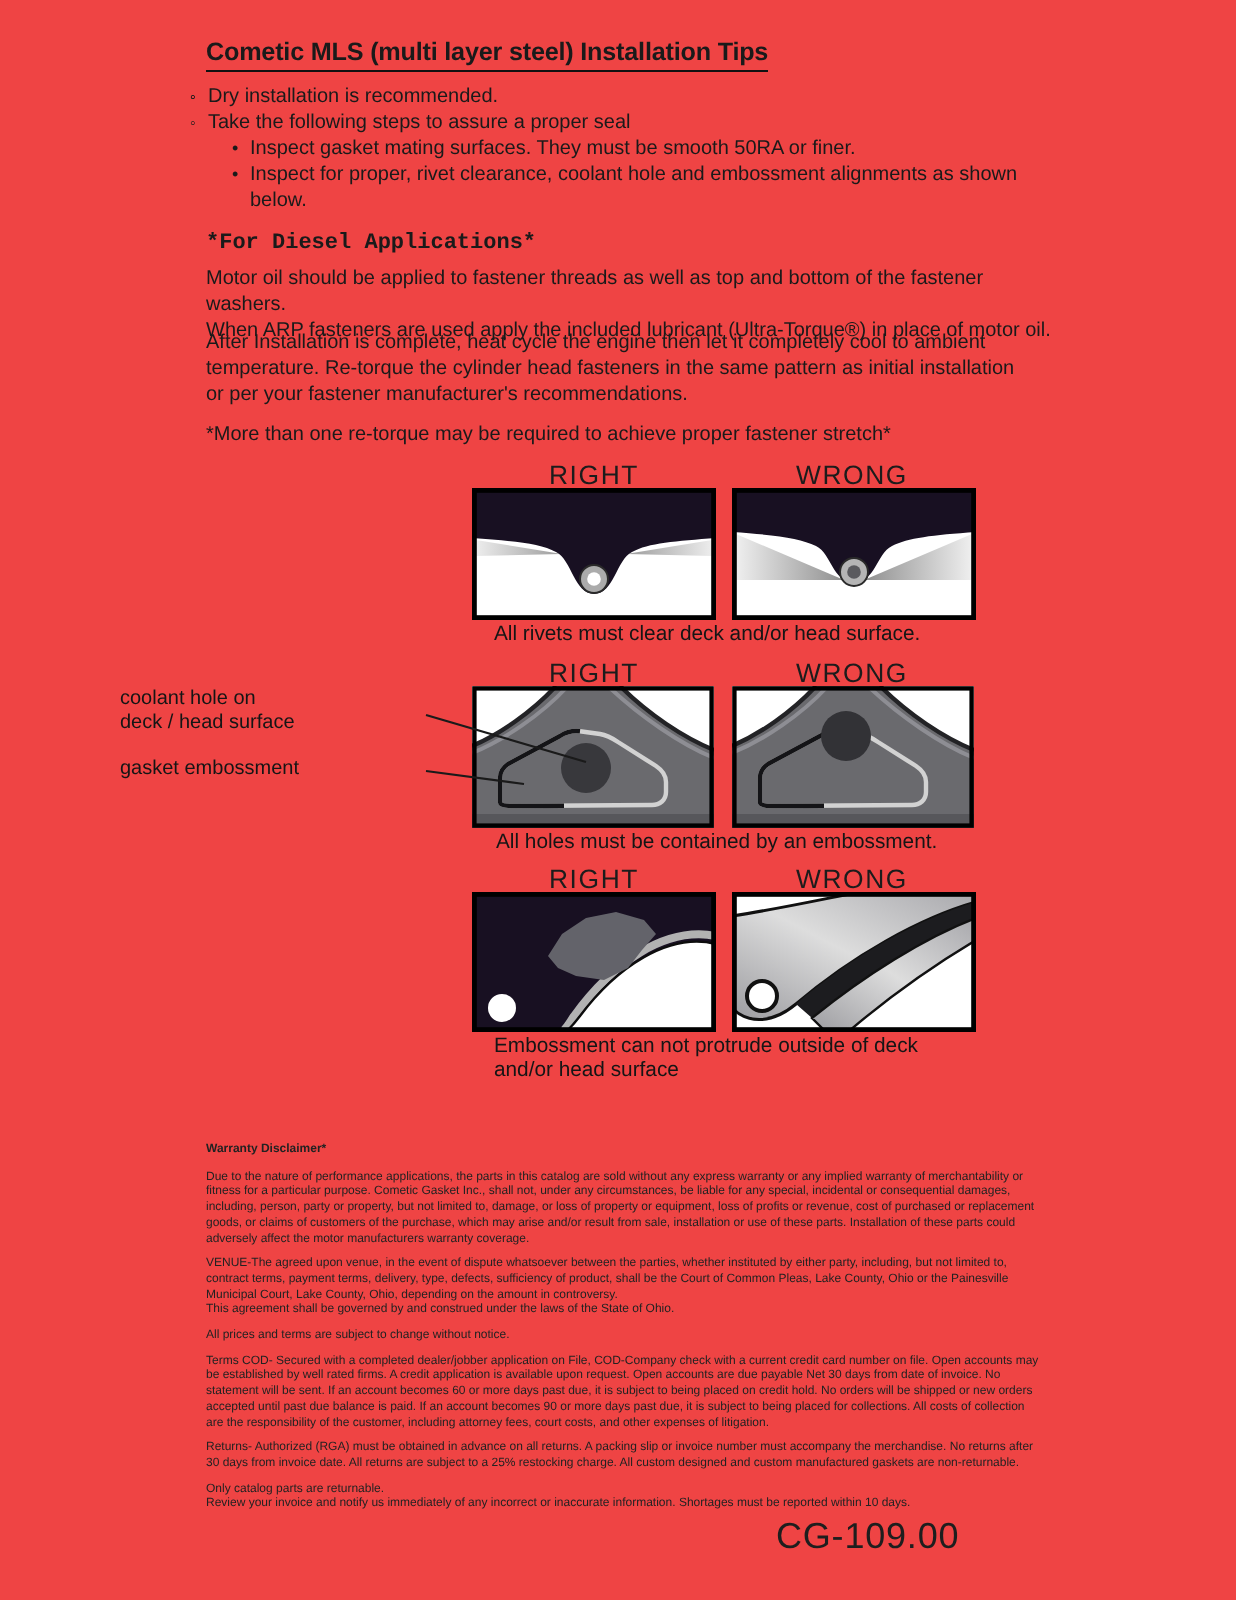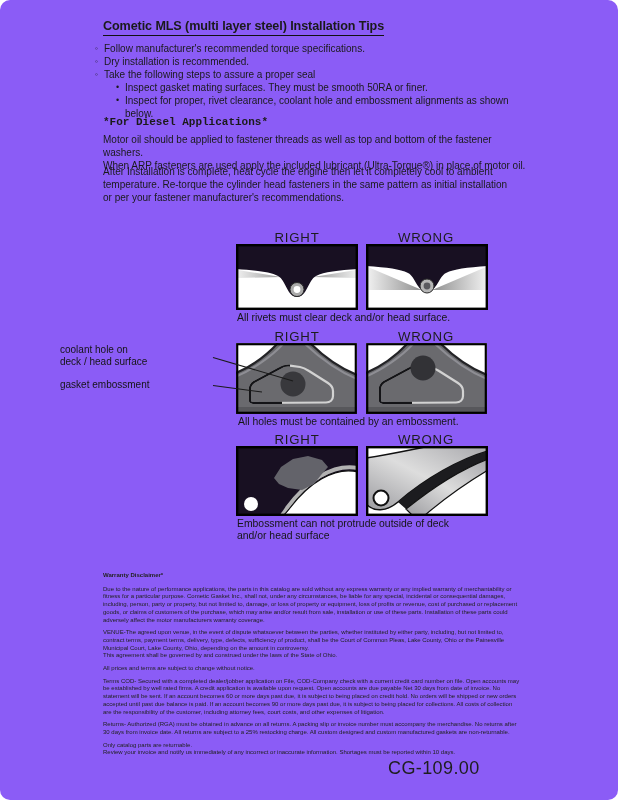--- a/index.html
+++ b/index.html
@@ -2,23 +2,22 @@
 <html><head>
 <meta charset="utf-8">
 <style>
   * { margin: 0; padding: 0; box-sizing: border-box; }
   html, body { background: #ffffff; }
   body { font-family: "Liberation Sans", sans-serif; color: #1a1a1a; }
   .page {
     position: relative;
     width: 618px;
     height: 800px;
-    background: #8b5cf6;
+    background: #ef4444;
     overflow: hidden;
-    border-radius: 10px;
   }
   .pre { white-space: pre-line; }
 
   
   .doc-title {
     position: absolute; left: 103px; top: 19px;
     font-size: 12.6px; font-weight: bold; letter-spacing: -0.1px;
     border-bottom: 1.6px solid #111; padding-bottom: 2px;
   }
   .bullets { position: absolute; left: 95px; top: 42px; width: 440px; font-size: 10px; line-height: 13px; }
@@ -35,21 +34,21 @@
   .para-1 { top: 133px; }
   .para-2 { top: 165px; }
   .para-note { top: 211px; }
 
   
   .rw-label {
     position: absolute; width: 90px; text-align: center;
     font-size: 13.2px; letter-spacing: 0.8px; color: #1c1c1c;
   }
   .panel { position: absolute; display: block; }
-  .caption { position: absolute; font-size: 10.4px; line-height: 12px; color: #151515; }
+  .caption { position: absolute; font-size: 10.4px; line-height: 12px; color: #151515; margin-left: 10px; }
 
   .side-label {
     position: absolute; width: 152px; text-align: left;
     font-size: 10px; line-height: 12px; color: #151515;
   }
   .leader-overlay { position: absolute; left: 206px; top: 348px; }
 
   
   .disclaimer {
     position: absolute; left: 103px; top: 572px; width: 442px;
@@ -66,21 +65,20 @@
 </head>
 <body>
 
 <div class="page">
 
   <div class="doc-title">Cometic MLS (multi layer steel) Installation Tips</div>
 
   <div class="bullets">
     <div class="b-row">
       <span class="marker">◦</span>
-      <span>Follow manufacturer's recommended torque specifications.</span>
     </div>
     <div class="b-row">
       <span class="marker">◦</span>
       <span>Dry installation is recommended.</span>
     </div>
     <div class="b-row">
       <span class="marker">◦</span>
       <span>Take the following steps to assure a proper seal</span>
     </div>
     <div class="b-row sub">
@@ -92,20 +90,21 @@
       <span>Inspect for proper, rivet clearance, coolant hole and embossment alignments as shown below.</span>
     </div>
   </div>
 
   <div class="diesel-heading">*For Diesel Applications*</div>
   <p class="body-para para-2 pre">After Installation is complete, heat cycle the engine then let it completely cool to ambient
 temperature. Re-torque the cylinder head fasteners in the same pattern as initial installation
 or per your fastener manufacturer's recommendations.</p>
   <p class="body-para para-1 pre">Motor oil should be applied to fastener threads as well as top and bottom of the fastener washers.
 When ARP fasteners are used apply the included lubricant (Ultra-Torque®) in place of motor oil.</p>
+  <p class="body-para para-note">*More than one re-torque may be required to achieve proper fastener stretch*</p>
 
   <div class="rw-label" style="left:252px; top:230px;">RIGHT</div>
   <div class="rw-label" style="left:381px; top:230px;">WRONG</div>
 
   <svg class="panel" style="left:236px; top:244px;" width="122" height="66" viewBox="0 0 122 66">
     <defs>
       <linearGradient id="r1l" x1="0" y1="0" x2="1" y2="0">
         <stop offset="0" stop-color="#ededed"></stop>
           <stop offset="1" stop-color="#9b9b9b"></stop>
       </linearGradient>

